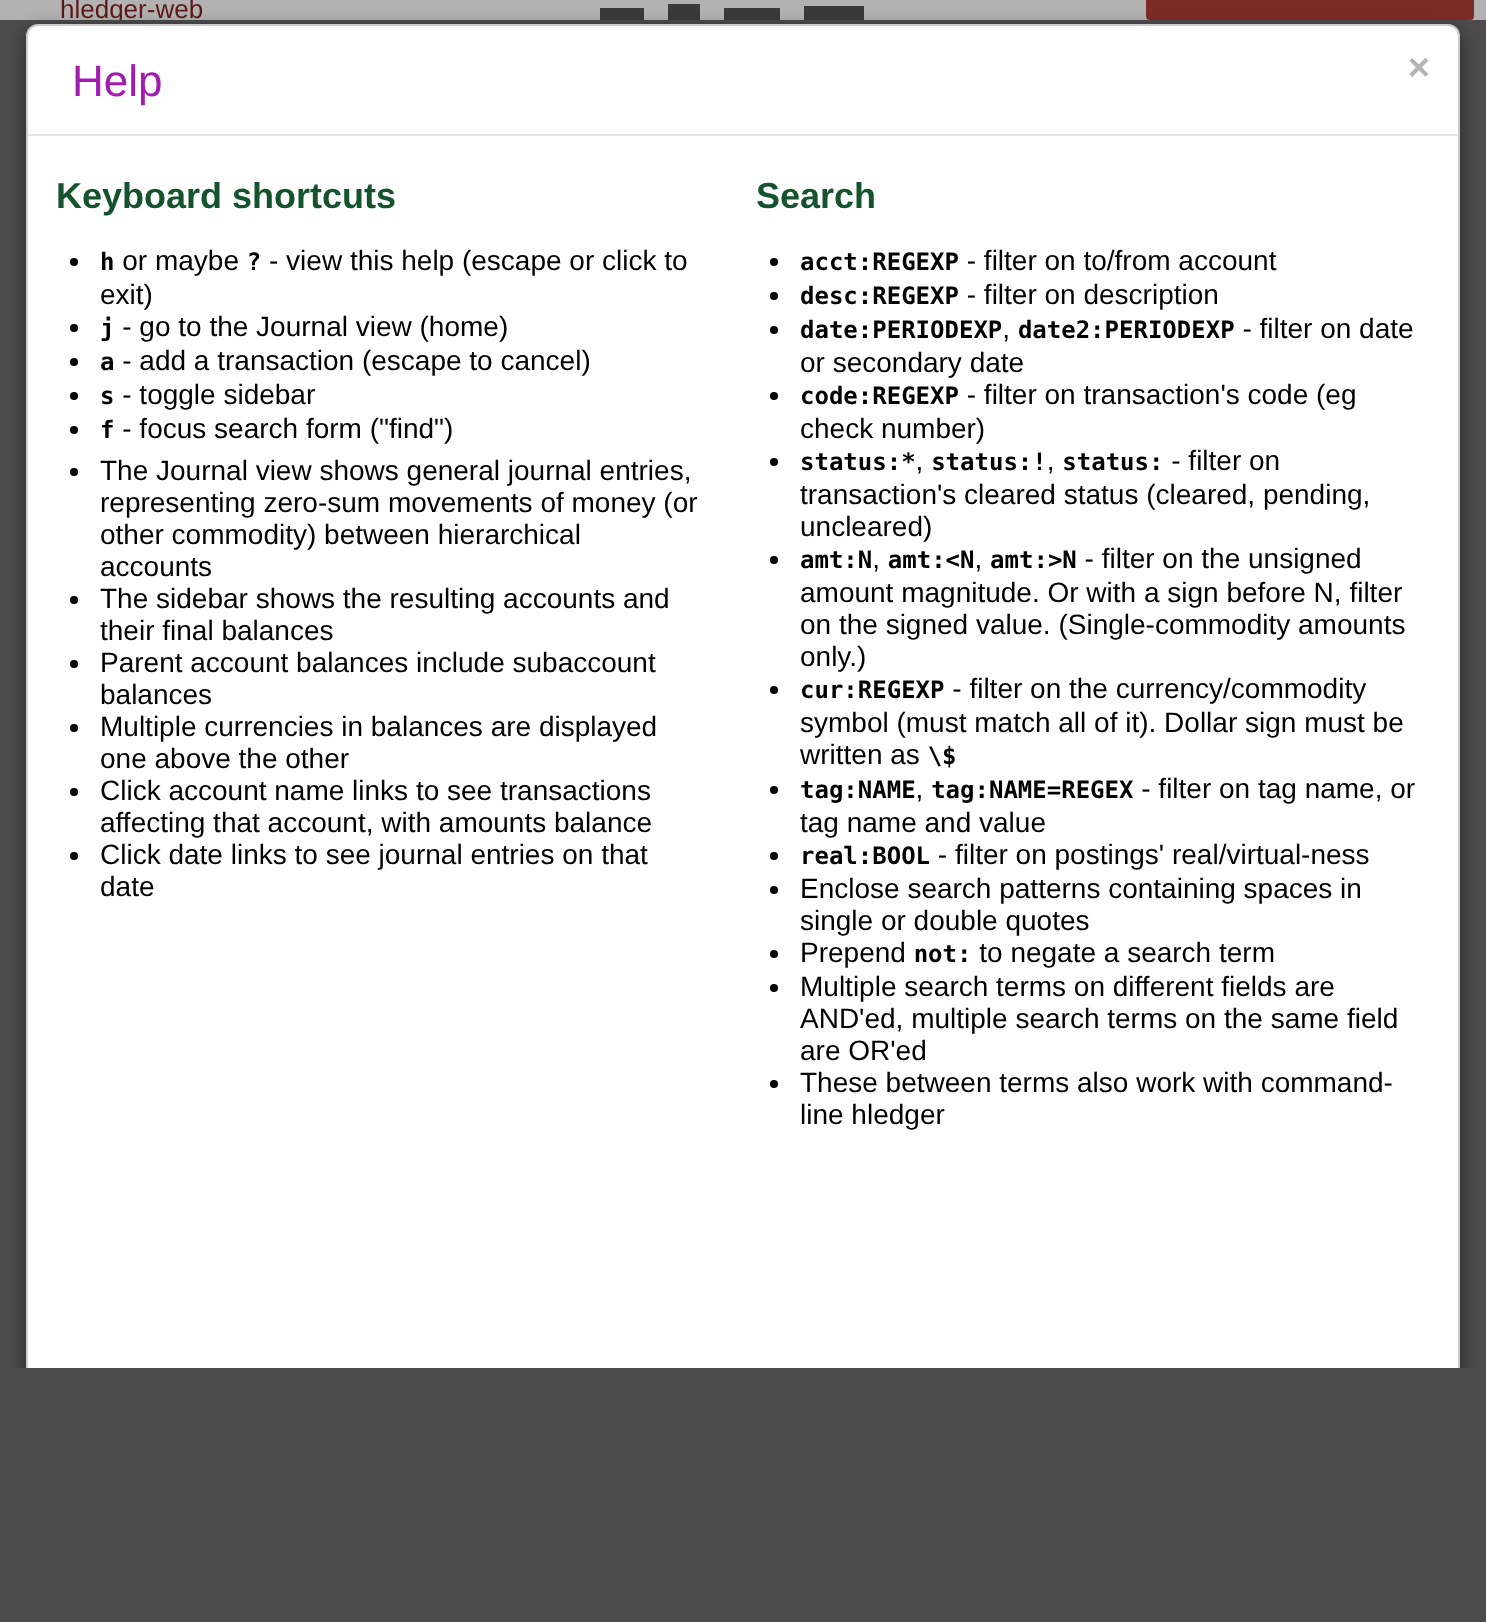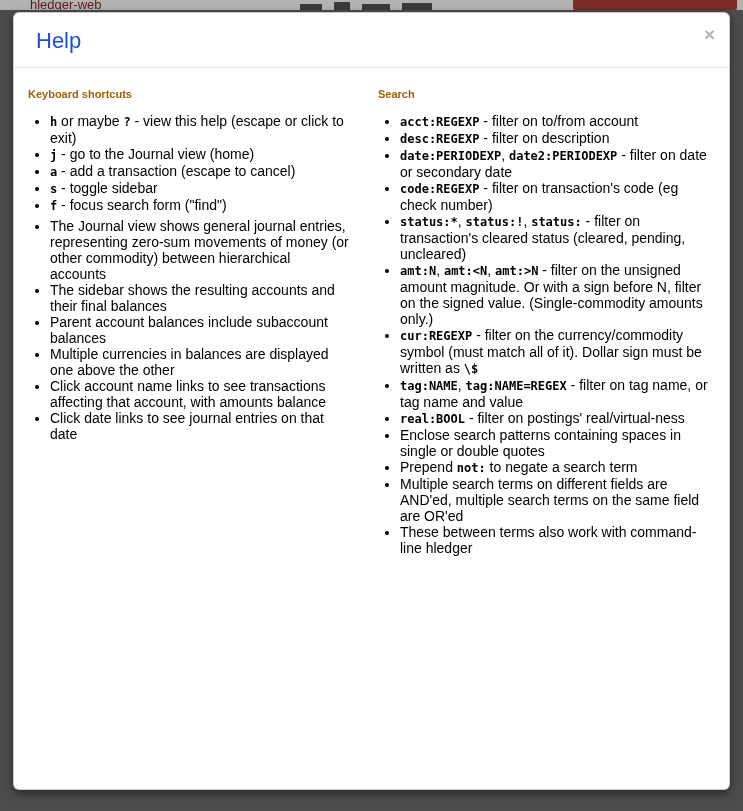--- a/index.html
+++ b/index.html
@@ -1,45 +1,45 @@
 <!DOCTYPE html>
 <html><head>
 <meta charset="utf-8">
 <style>
   * { box-sizing: border-box; }
   html, body { margin: 0; padding: 0; background: #4c4c4c; }
   body { font-family: "Liberation Sans", sans-serif; }
-  .viewport { position: relative; width: 743px; height: 811px; background: #4c4c4c; overflow: hidden; padding-left: 20px; }
+  .viewport { position: relative; width: 743px; height: 684px; background: #4c4c4c; overflow: hidden; padding-left: 20px; }
 
   
   .page-strip { position: absolute; top: 0; left: 0; right: 0; height: 10px; background: #b2b2b2; overflow: hidden; }
   .brand { position: absolute; left: 30px; top: -3px; color: #5f1717; font-size: 13px; text-decoration: underline; cursor: pointer; }
   .frag { position: absolute; bottom: 0; background: #3a3a3a; }
   .frag1 { left: 300px; width: 22px; height: 6px; }
   .frag2 { left: 334px; width: 16px; height: 8px; }
   .frag3 { left: 362px; width: 28px; height: 6px; }
   .frag4 { left: 402px; width: 30px; height: 7px; }
   .maroon-btn { position: absolute; right: 6px; top: 0; width: 164px; height: 10px; background: #7d2b26; border-radius: 0 0 2px 2px; cursor: pointer; }
 
   
   .modal { position: absolute; top: 12px; left: 13px; width: 717px; min-height: 778px;
            background: #ffffff; border-radius: 6px; border: 1px solid rgba(0,0,0,.2);
            box-shadow: 0 3px 9px rgba(0,0,0,.5); }
   .modal-header { position: relative; padding: 15px 18px 13px 22px; border-bottom: 1px solid #e5e5e5; }
-  .modal-title { font-size: 22px; font-weight: 500; color: #1d4ed8; line-height: 1.2; }
+  .modal-title { font-size: 22px; font-weight: 500; color: #a21caf; line-height: 1.2; }
   .close { position: absolute; top: 12px; right: 14px; background: none; border: none; padding: 0;
            font-size: 19px; font-weight: bold; line-height: 1; color: #b4b4b4; cursor: pointer;
            font-family: "Liberation Sans", sans-serif; }
 
   .modal-body { display: flex; padding: 4px 14px 30px 14px; }
   .col { color: #000; }
   .col-left  { width: 350px; padding-right: 28px; }
   .col-right { flex: 1; padding-right: 2px; }
 
-  .section-heading { font-size: 11px; font-weight: bold; color: #a16207; margin: 26px 0 13px 0; }
+  .section-heading { font-size: 18px; font-weight: bold; color: #14532d; margin: 26px 0 13px 0; }
   .col > .section-heading:first-child { margin-top: 16px; }
 
   .help-list { margin: 0 0 4px 0; padding-left: 22px; font-size: 14px; line-height: 16px; }
   .help-list li { margin: 0; padding: 0; }
 
   code { font-family: "DejaVu Sans Mono", monospace; font-weight: bold; font-size: 12px; color: #000; }
 </style>
 </head>
 <body>
 

